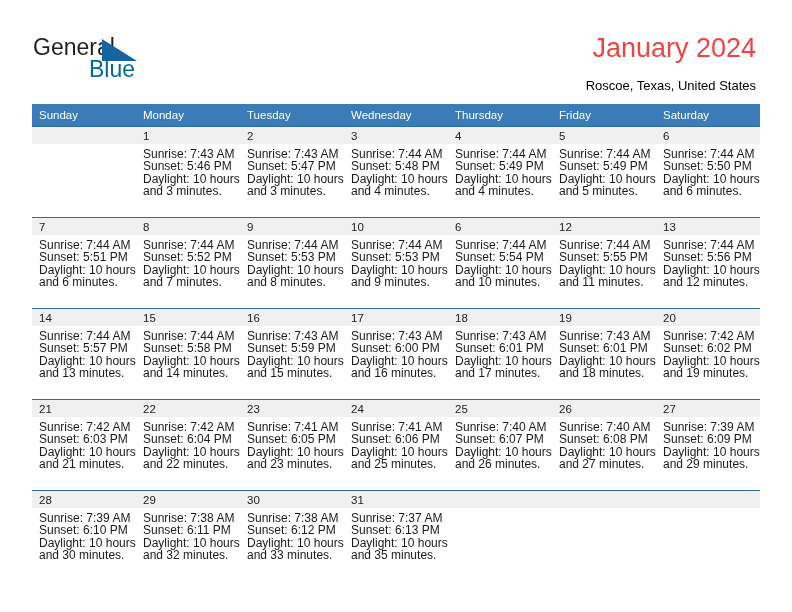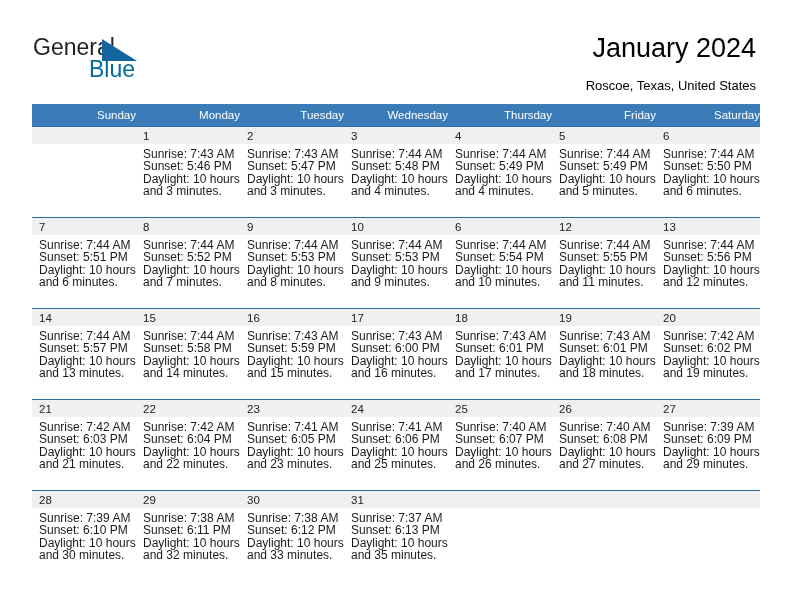--- a/index.html
+++ b/index.html
@@ -59,21 +59,21 @@
     top: 5px;
     width: 0; height: 0;
     border-left: 35px solid #1464a0;
     border-top: 22px solid transparent;
   }
   .title {
     position: absolute;
     right: 36px;
     top: 33px;
     font-size: 27px;
-    color: #000000;
+    color: #ef4444;
     white-space: nowrap;
     text-align: right;
   }
   .subtitle {
     position: absolute;
     right: 36px;
     top: 78px;
     font-size: 13px;
     color: #000000;
     white-space: nowrap;
@@ -87,21 +87,21 @@
     top: 104px;
     width: 728px;
     border-collapse: collapse;
     table-layout: fixed;
   }
   .calendar th {
     background: #3b7cb8;
     color: #ffffff;
     font-size: 11.5px;
     font-weight: normal;
-    text-align: right;
+    text-align: left;
     padding: 5px 0 5px 7px;
     height: 11px;
     border: none;
   }
   .calendar td {
     vertical-align: top;
     padding: 0;
     border: none;
     width: 104px;
     height: 90px;

